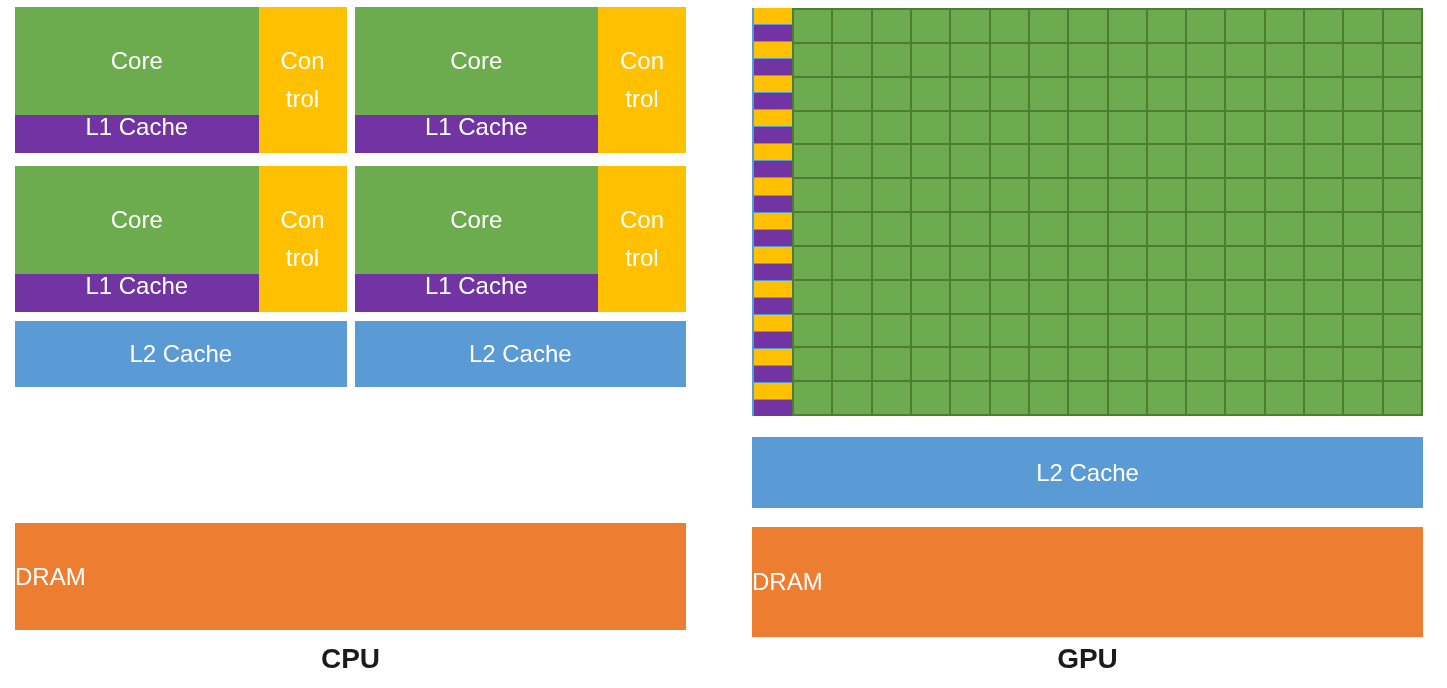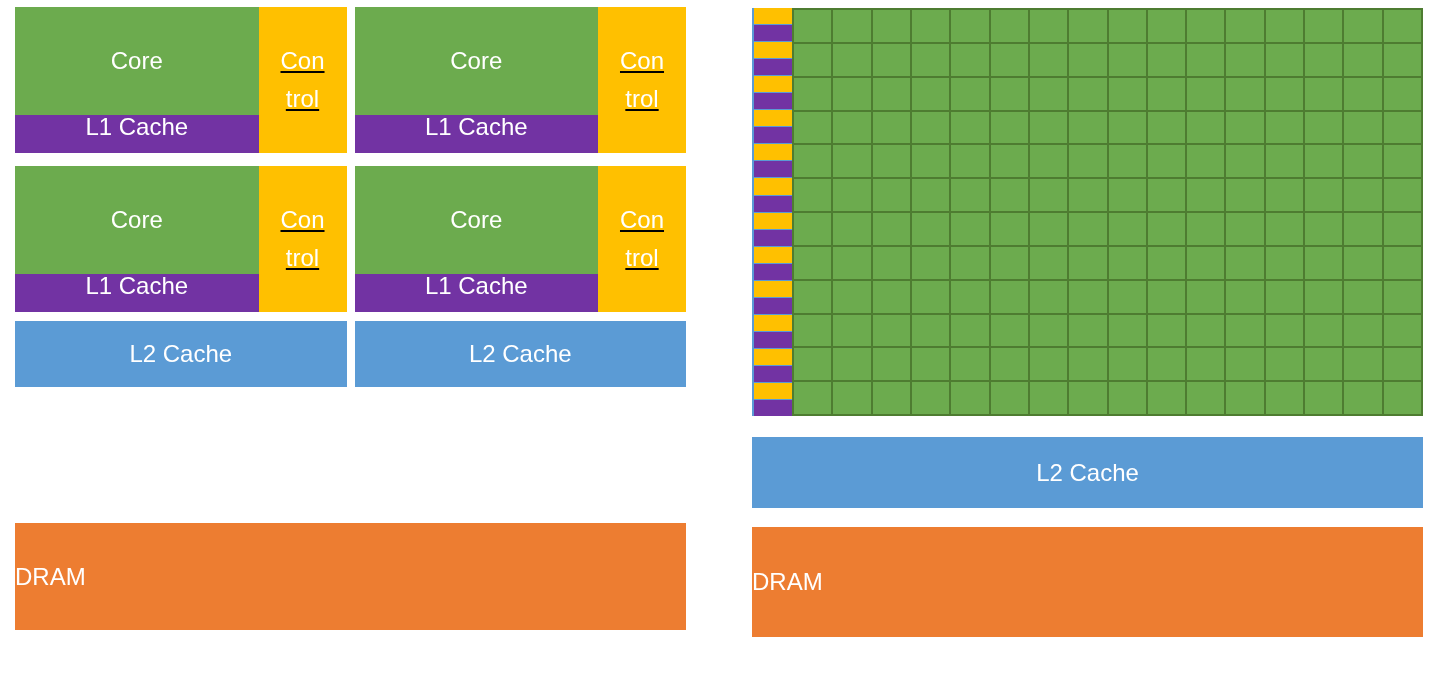--- a/index.html
+++ b/index.html
@@ -42,21 +42,21 @@
     display: flex; align-items: center; justify-content: center;
   }
   .l1-strip {
     grid-column: 1; grid-row: 2;
     background: var(--l1-purple);
     display: flex; justify-content: center;
   }
   .control-col {
     grid-column: 2; grid-row: 1 / span 2;
     background: var(--control-gold);
-    display: flex; flex-direction: column; align-items: center; justify-content: center; text-decoration: underline;
+    display: flex; flex-direction: column; align-items: center; justify-content: center;
   }
   .control-col .blk-text { display: block; line-height: 38px; }
 
   .cpu-l2-row {
     position: absolute; left: 15px; top: 321px; width: 671px; height: 66px;
     display: grid; grid-template-columns: 1fr 1fr; column-gap: 8px;
   }
   .cache-blue {
     background: var(--cache-blue);
     display: flex; align-items: center; justify-content: center; text-align: center;
@@ -175,20 +175,21 @@
     <div class="cache-blue">
       <span class="blk-text">L2 Cache</span>
     </div>
   </div>
 
 
   <div class="cpu-dram dram-orange">
     <span class="blk-text">DRAM</span>
   </div>
 
+  <div class="panel-label cpu-label">CPU</div>
 
   <div class="gpu-stripes">
       <div class="stripe stripe-control"></div>
       <div class="stripe stripe-l1"></div>
       <div class="stripe stripe-control"></div>
       <div class="stripe stripe-l1"></div>
       <div class="stripe stripe-control"></div>
       <div class="stripe stripe-l1"></div>
       <div class="stripe stripe-control"></div>
       <div class="stripe stripe-l1"></div>
@@ -406,15 +407,16 @@
     </div>
 
   <div class="gpu-l2 cache-blue">
     <span class="blk-text">L2 Cache</span>
   </div>
 
   <div class="gpu-dram dram-orange">
     <span class="blk-text">DRAM</span>
   </div>
 
+  <div class="panel-label gpu-label">GPU</div>
 
 
 </div>
 
 </body></html>

